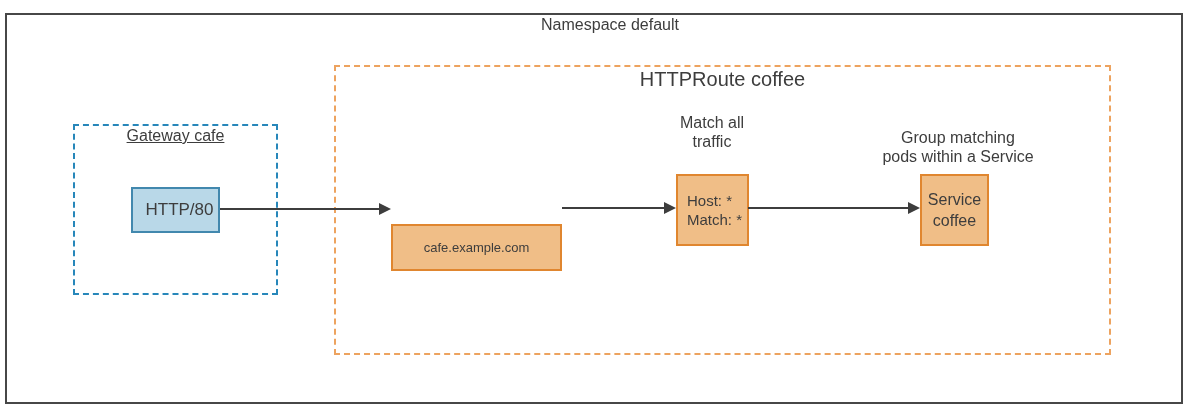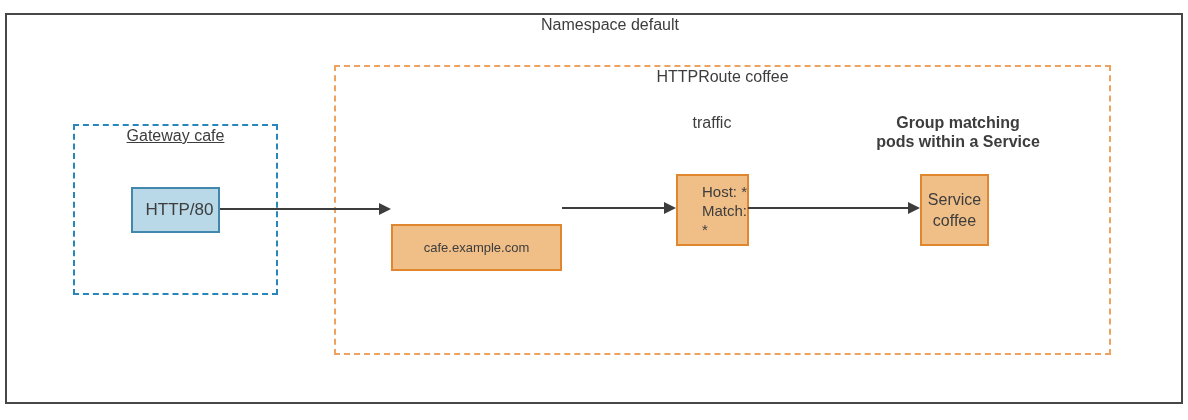--- a/index.html
+++ b/index.html
@@ -40,21 +40,21 @@
     position:absolute;left:0;top:127px;width:205px;margin-left:73px;
     text-align:center;font-size:16px;text-decoration:underline;
   }
   .route-box{
     position:absolute;left:334px;top:65px;width:777px;height:290px;
     border:2px dashed var(--orange-dashed);
     box-sizing:border-box;
   }
   .route-label{
     position:absolute;left:334px;top:68px;width:777px;
-    text-align:center;font-size:16px;
+    text-align:center;font-size:20px;
   }
   .node{
     position:absolute;box-sizing:border-box;
     display:flex;align-items:center;justify-content:center;
     text-align:center;
   }
   .node-http{
     left:131px;top:187px;width:89px;height:46px;
     background:var(--blue-fill);border:2px solid var(--blue-border);
     font-size:17px;
@@ -63,33 +63,33 @@
   .node-cafe{
     left:391px;top:186px;width:171px;height:47px;
     background:var(--orange-fill);border:2px solid var(--orange-border);
     font-size:13px;
     margin-top:38px;
   }
   .node-match{
     left:676px;top:174px;width:73px;height:72px;
     background:var(--orange-fill);border:2px solid var(--orange-border);
     font-size:15px;line-height:19px;
-    justify-content:flex-start;text-align:left;padding-left:24px;
+    justify-content:flex-start;text-align:left;padding-left:9px;
   }
   .node-service{
     left:920px;top:174px;width:69px;height:72px;
     background:var(--orange-fill);border:2px solid var(--orange-border);
     font-size:16px;line-height:21px;
   }
   .annotation{
     position:absolute;text-align:center;
     font-size:16px;line-height:19px;
   }
   .annotation-match{left:637px;top:113px;width:150px;}
-  .annotation-service{left:853px;top:113px;width:210px;font-weight:bold;}
+  .annotation-service{left:853px;top:128px;width:210px;}
   .arrow-line{
     position:absolute;height:2px;background:var(--arrow);
   }
   .arrow-head{
     position:absolute;width:0;height:0;
     border-top:6px solid transparent;
     border-bottom:6px solid transparent;
     border-left:12px solid var(--arrow);
   }
   .al1{left:220px;top:208px;width:160px;}
@@ -115,20 +115,21 @@
 
   <div class="node node-http">
     <span>HTTP/80</span>
   </div>
 
   <div class="node node-cafe">
     <span>cafe.example.com</span>
   </div>
 
   <div class="annotation annotation-match">
+    <div>Match all</div>
     <div>traffic</div>
   </div>
 
   <div class="node node-match">
     <div>
       <div>Host: *</div>
       <div>Match: *</div>
     </div>
   </div>
 

